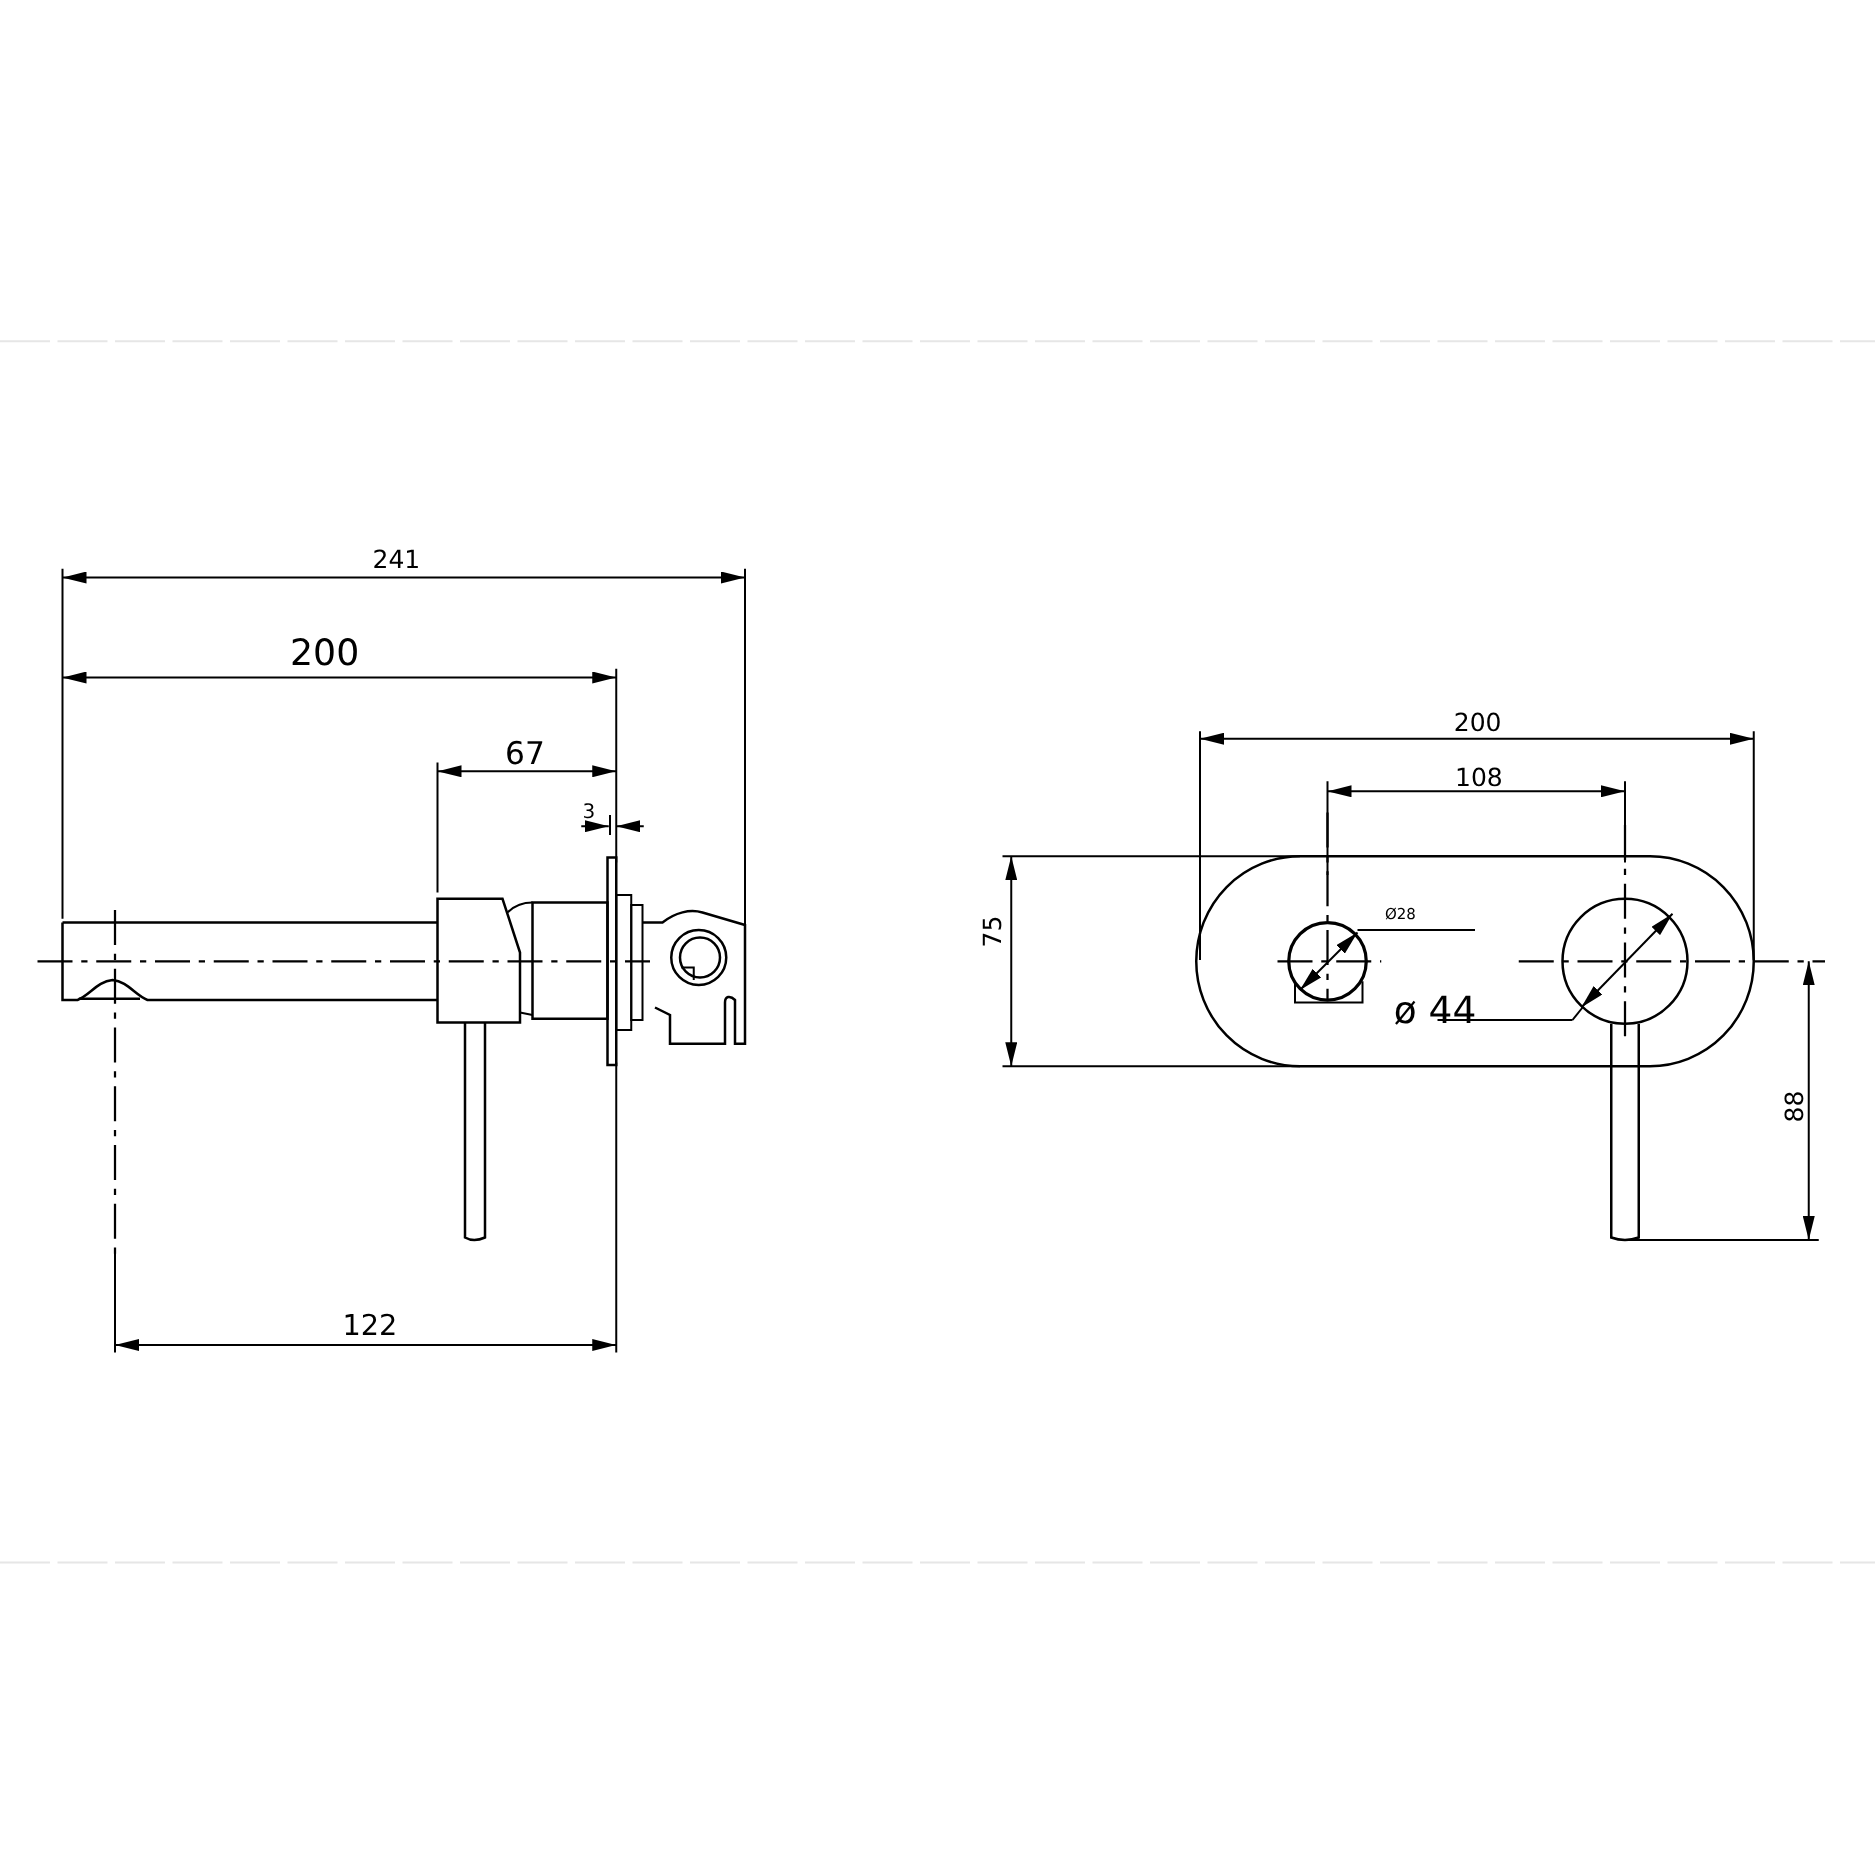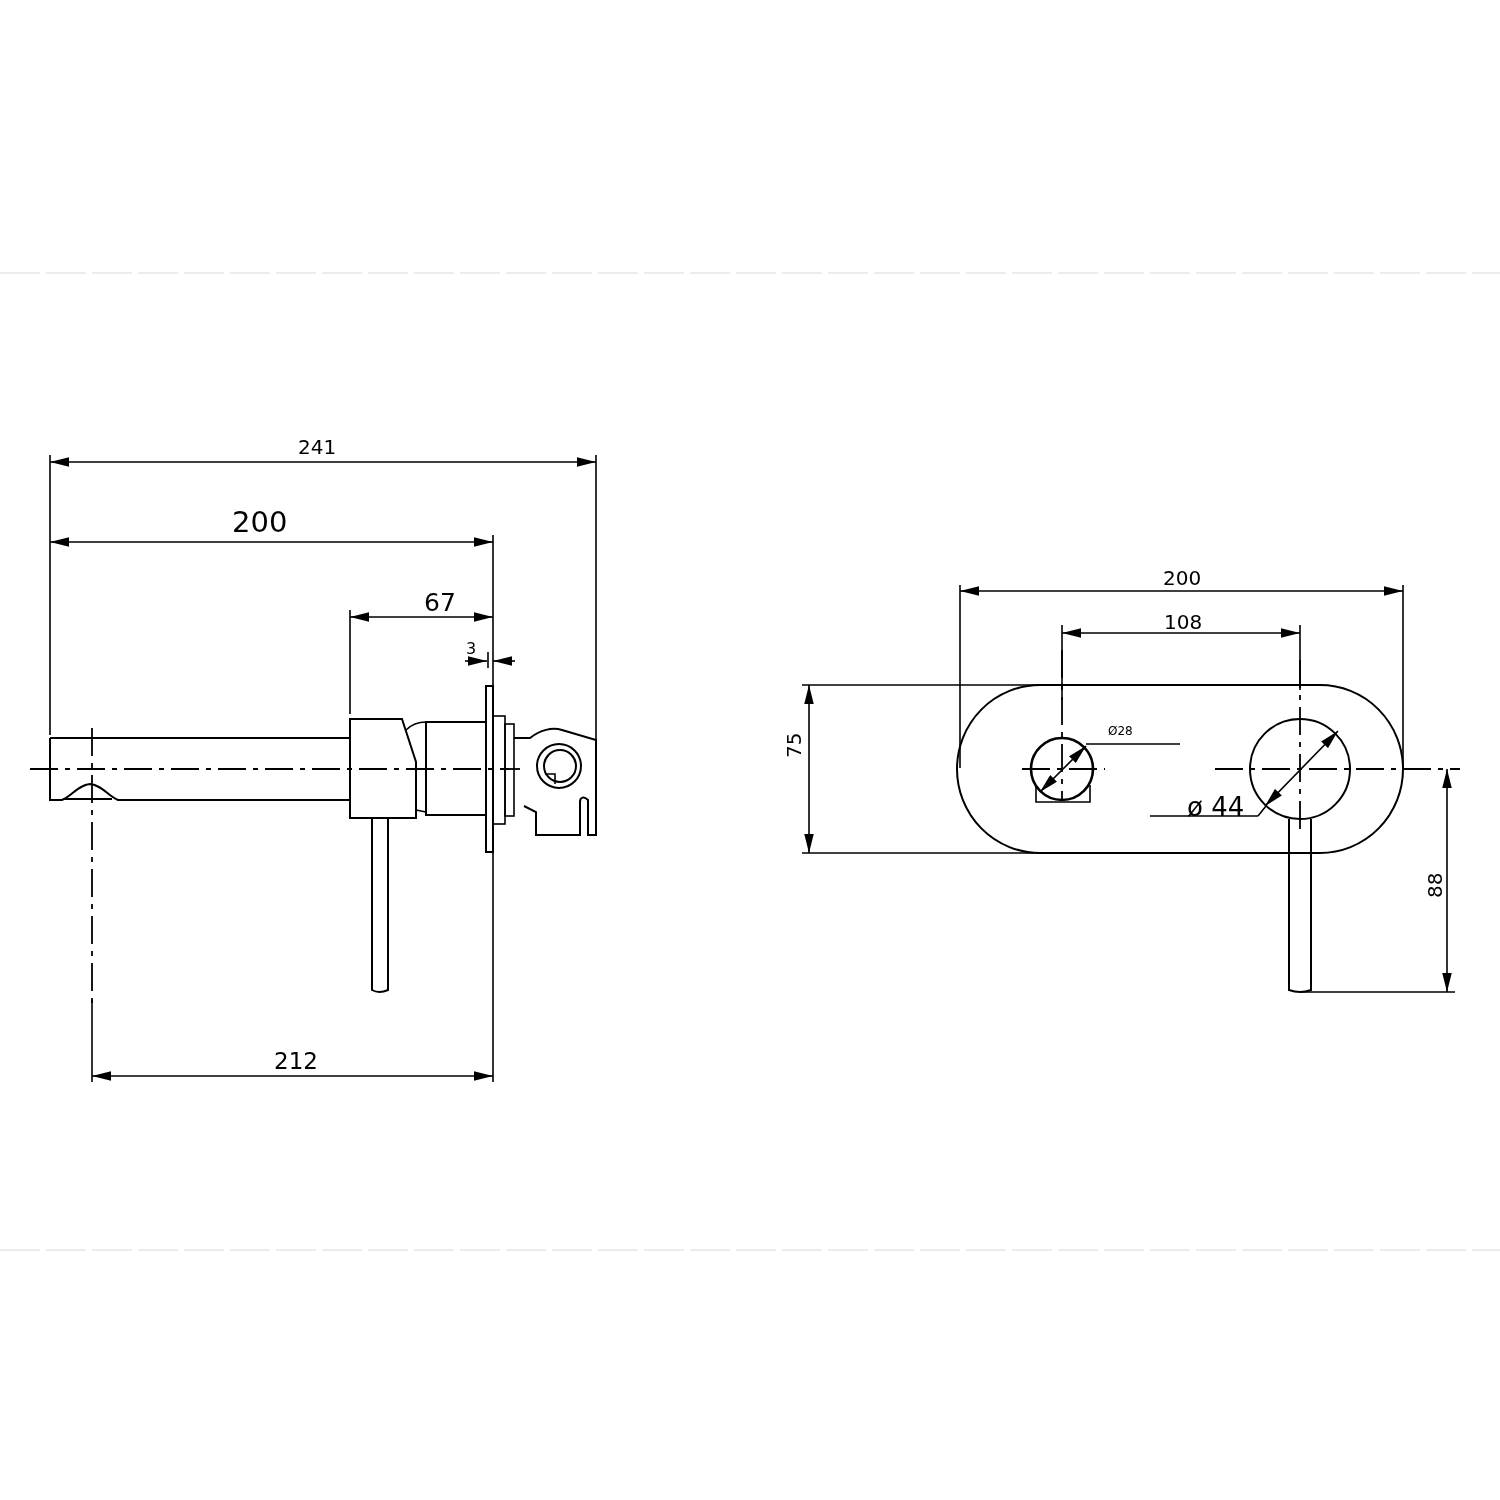--- a/index.html
+++ b/index.html
@@ -97,22 +97,22 @@
     <line class="thin" x1="1265" y1="806" x2="1338" y2="731" marker-start="url(#arr)" marker-end="url(#arr)"></line>
     <line class="thin" x1="1150" y1="816" x2="1258" y2="816"></line>
     <line class="thin" x1="1258" y1="816" x2="1266" y2="806"></line>
 
     <path class="ln" d="M1289,819 L1289,990 Q1300,994 1311,990 L1311,819"></path>
   </g>
 </svg>
 
 <div class="lbl" style="left:298px; top:437px; font-size:20px;">241</div>
 <div class="lbl" style="left:232px; top:508px; font-size:29px;">200</div>
-<div class="lbl" style="left:404px; top:590px; font-size:25px;margin-left:20px;">67</div>
+<div class="lbl" style="left:404px; top:590px; font-size:25px;">67</div>
 <div class="lbl" style="left:466px; top:641px; font-size:16px;">3</div>
-<div class="lbl" style="left:274px; top:1050px; font-size:23px;">212</div>
+<div class="lbl" style="left:274px; top:1050px; font-size:23px;">122</div>
 
 <div class="lbl" style="left:1163px; top:568px; font-size:20px;">200</div>
 <div class="lbl" style="left:1164px; top:612px; font-size:20px;">108</div>
 <div class="lbl" style="left:1108px; top:725px; font-size:12px;">Ø28</div>
-<div class="lbl" style="left:1187px; top:794px; font-size:26px;">ø 44</div>
+<div class="lbl" style="left:1115px; top:794px; font-size:30px;">ø 44</div>
 <div class="lbl" style="left:784px; top:758px; font-size:20px; transform:rotate(-90deg); transform-origin:left top;">75</div>
 <div class="lbl" style="left:1425px; top:898px; font-size:20px; transform:rotate(-90deg); transform-origin:left top;">88</div>
 
 </body></html>

